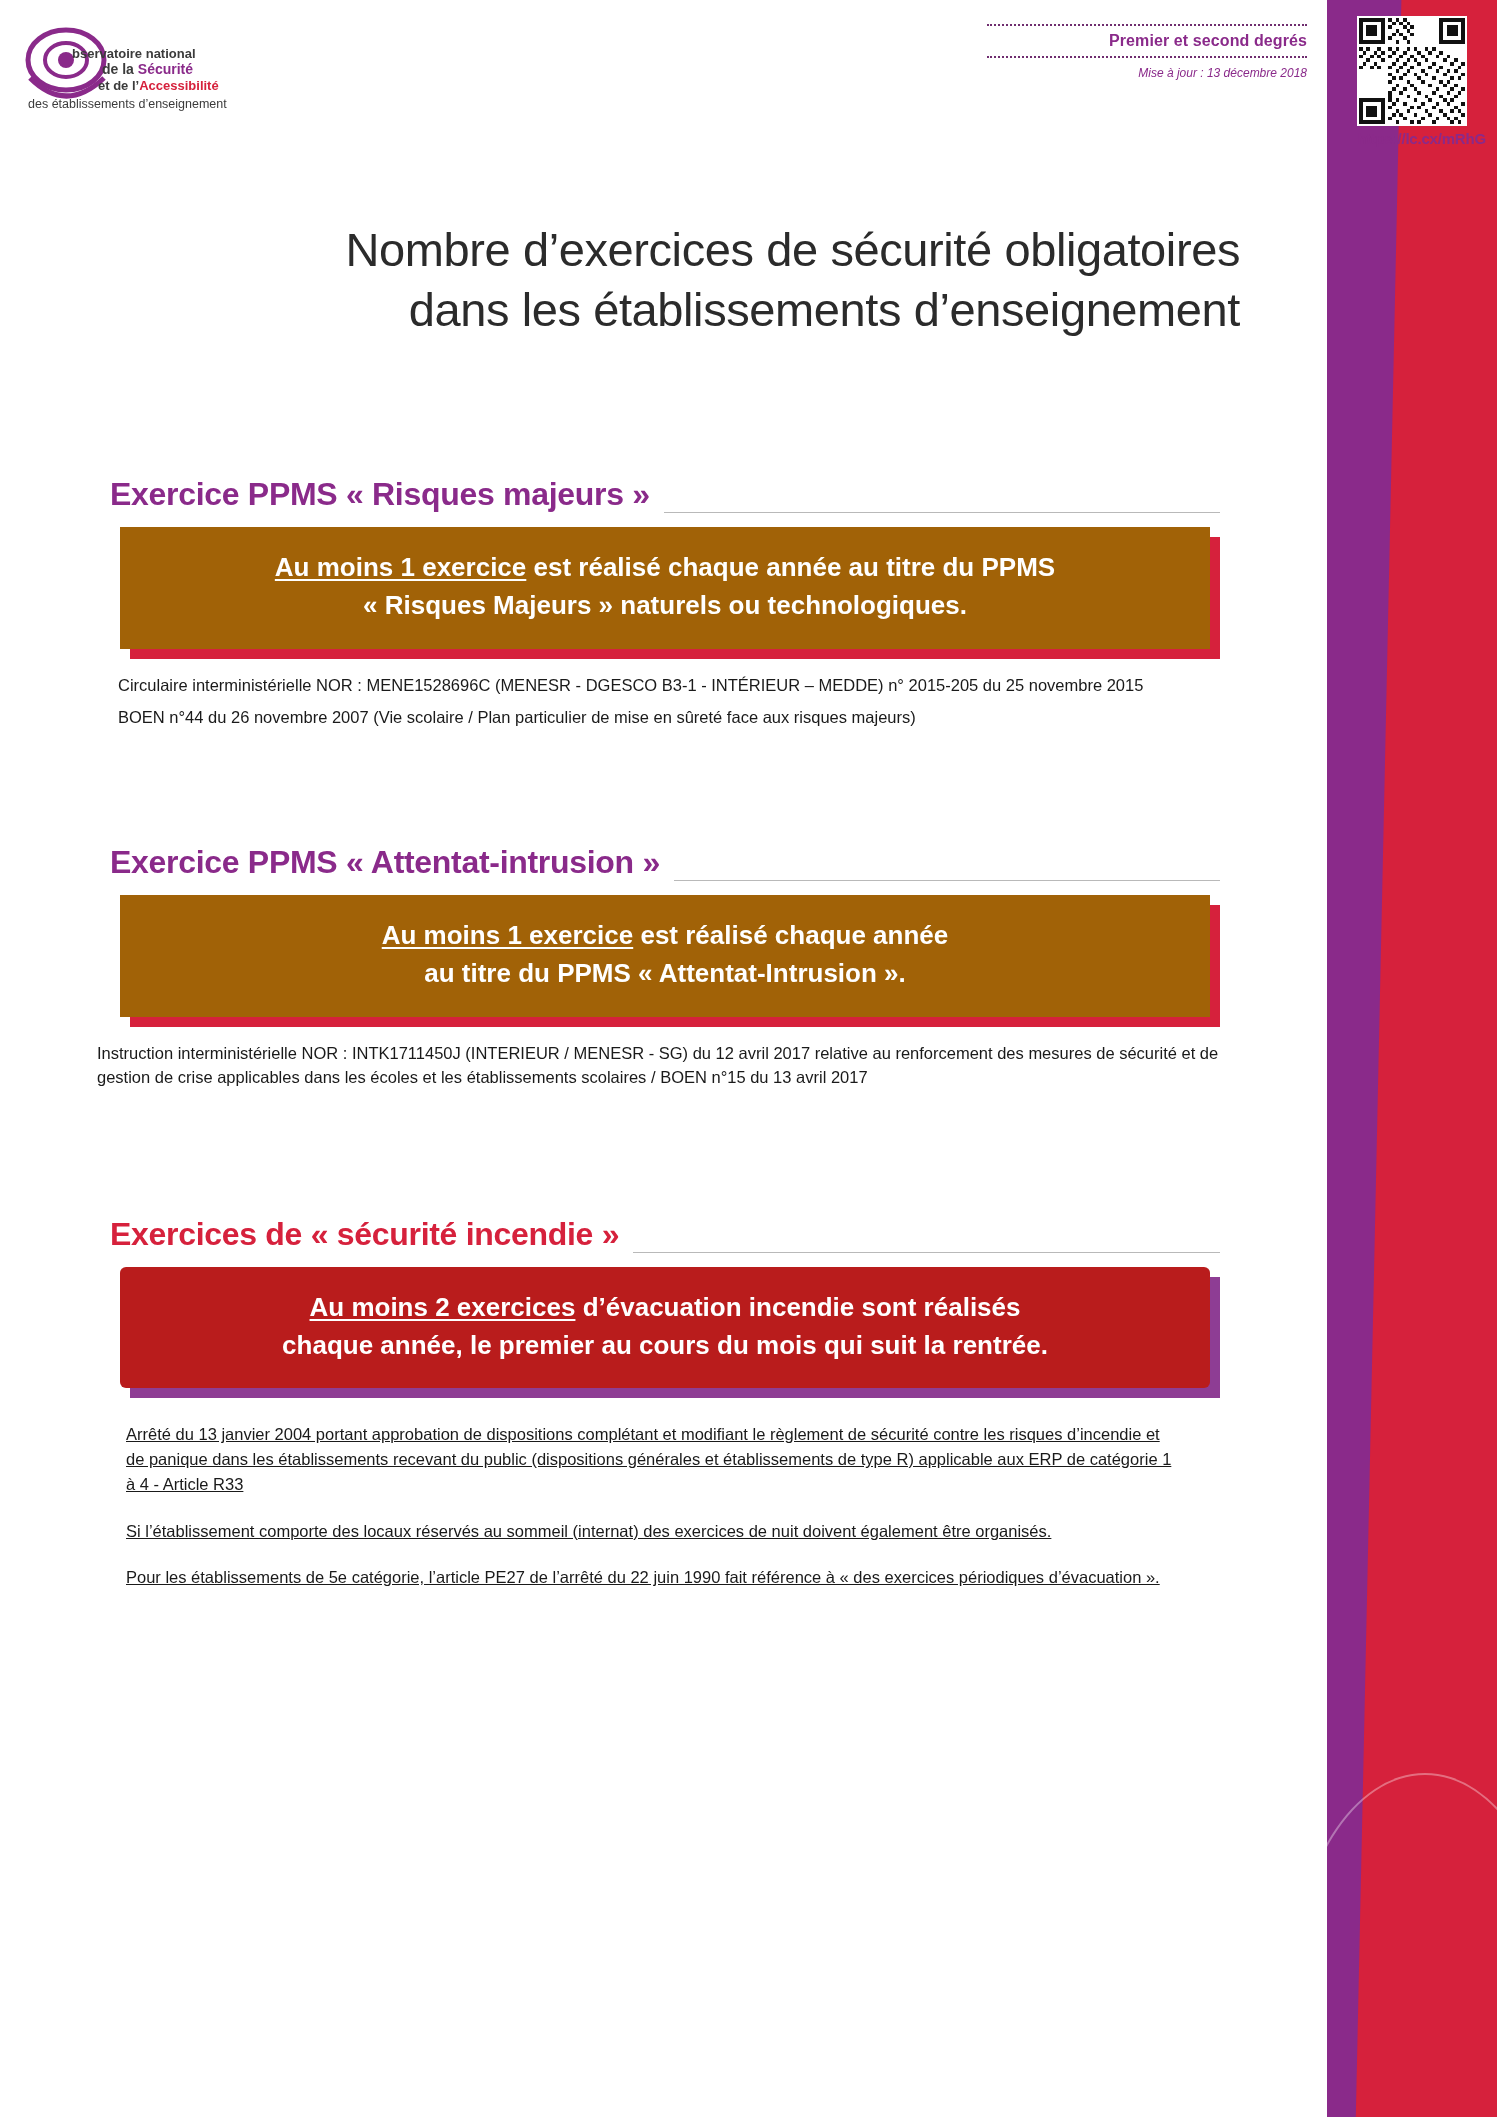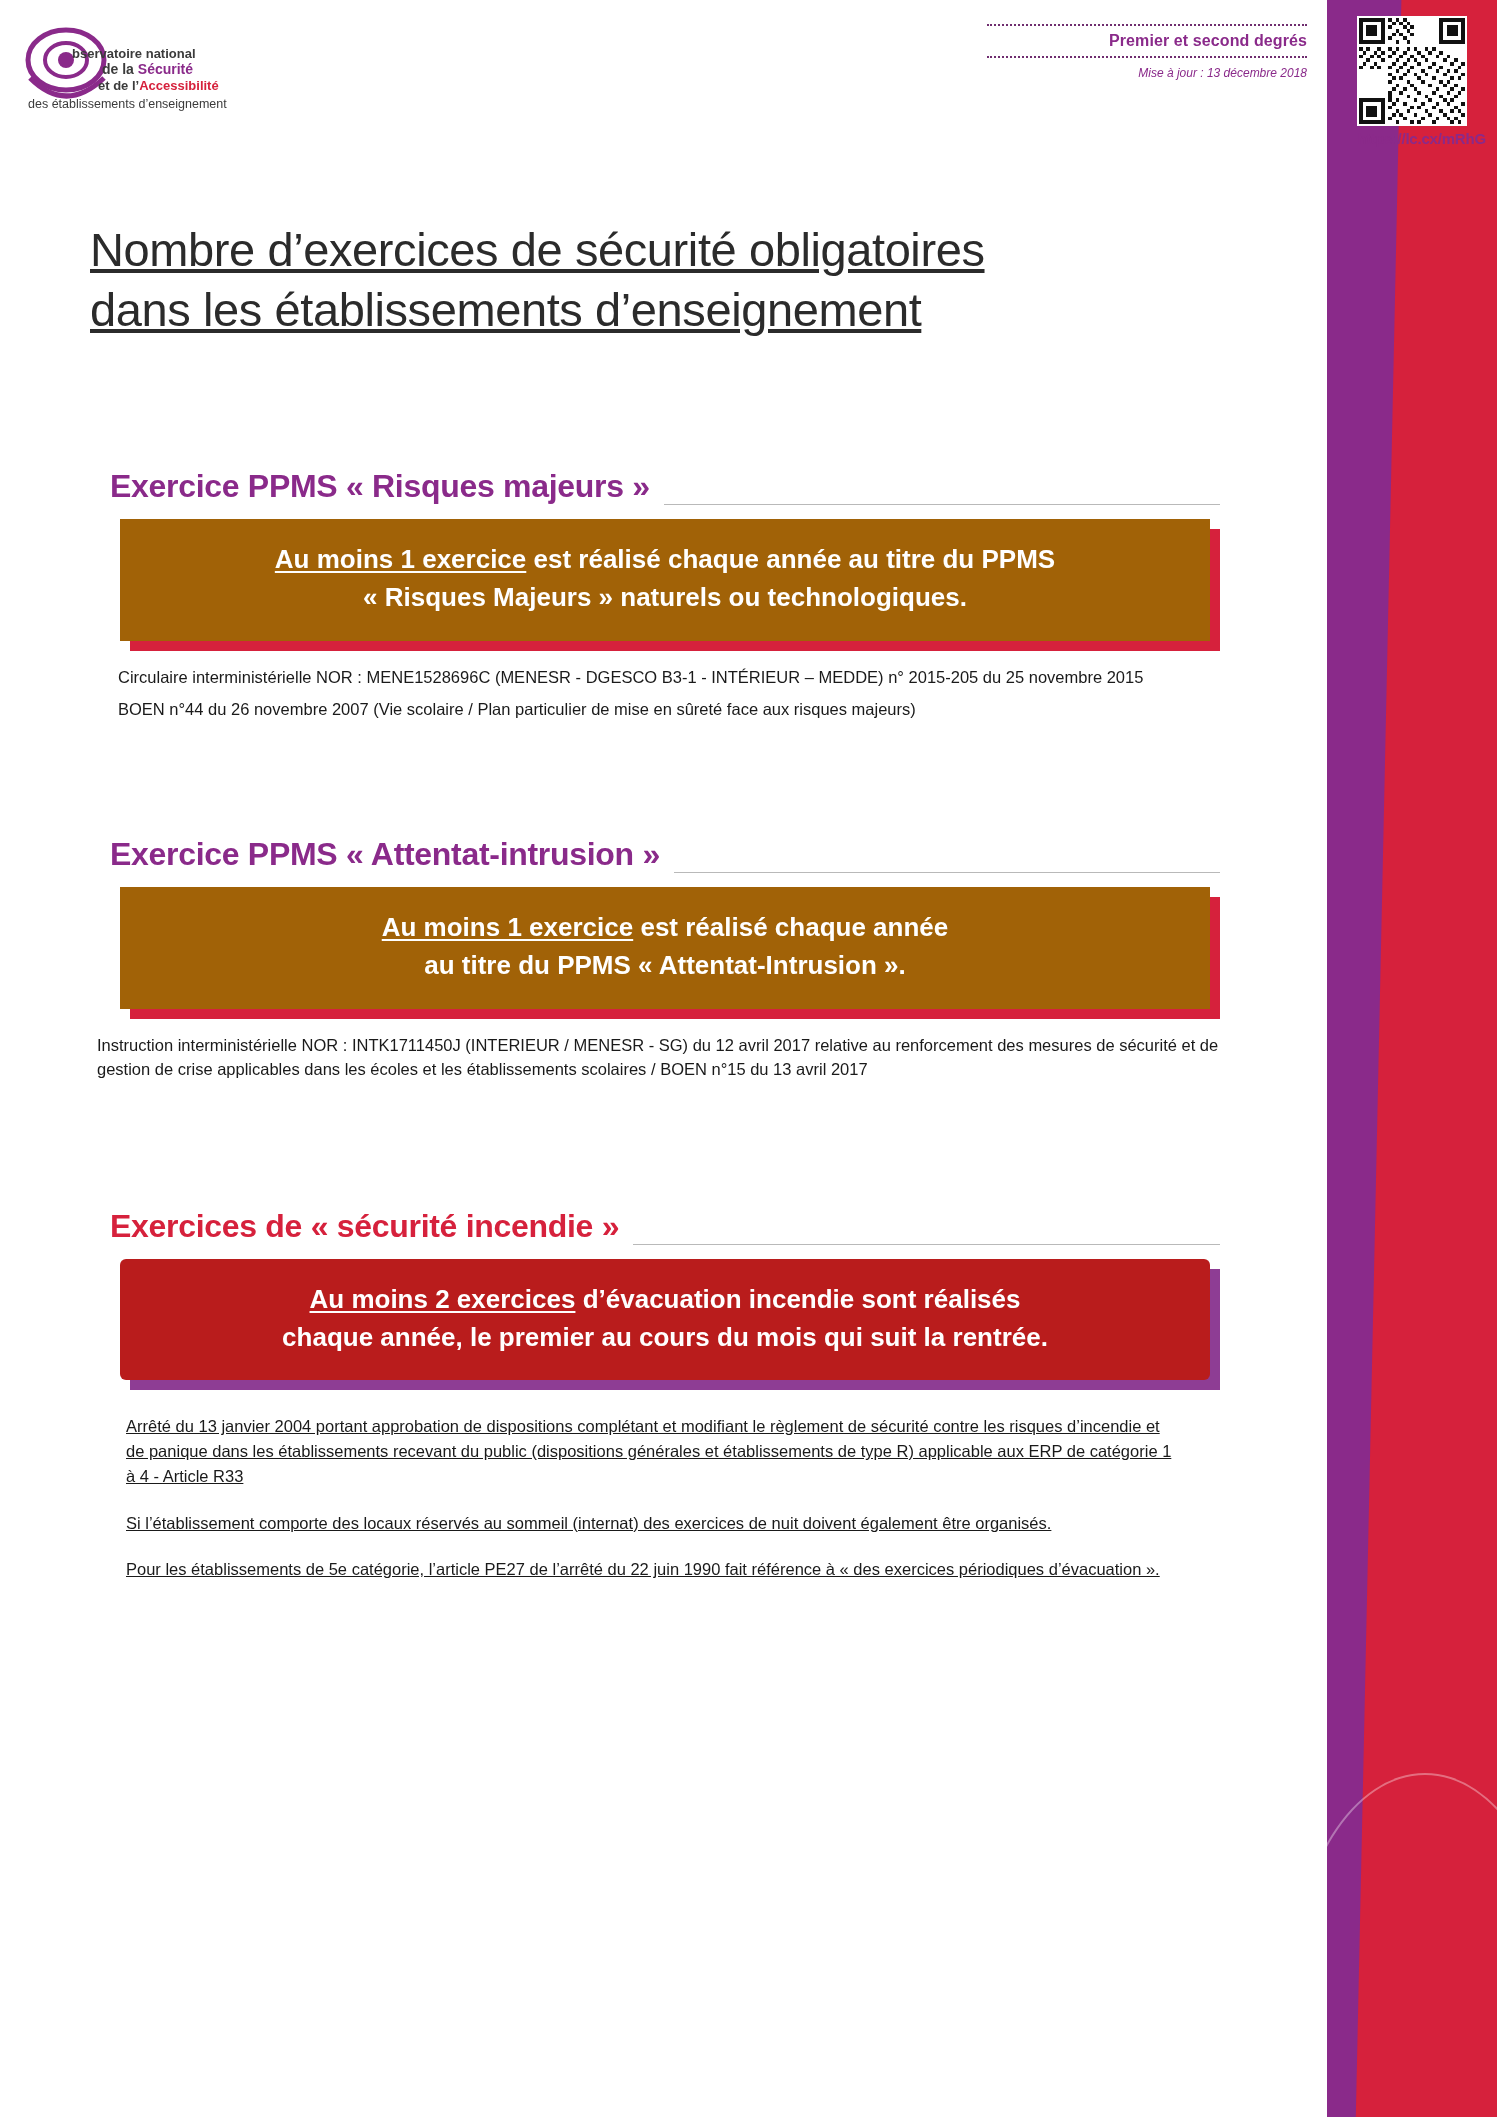--- a/index.html
+++ b/index.html
@@ -111,28 +111,27 @@
     letter-spacing: -0.2px;
   }
 
   
   .content {
     position: absolute;
     left: 0; top: 175px;
     width: 1330px;
   }
   .doc-title {
-    text-align: left;
+    text-align: right;
     font-size: 47px;
     line-height: 1.28;
     color: #2b2b2b;
     font-weight: normal;
-    margin: 45px 90px 0 90px;
+    margin: 45px 90px 8px 90px;
     letter-spacing: -0.4px;
-    text-decoration: underline;
   }
 
   .section { margin-top: 10px; }
   .sec-heading {
     margin: 0 110px 0 110px;
     font-size: 32px;
     font-weight: bold;
     letter-spacing: -0.3px;
     display: flex;
     align-items: flex-end;

